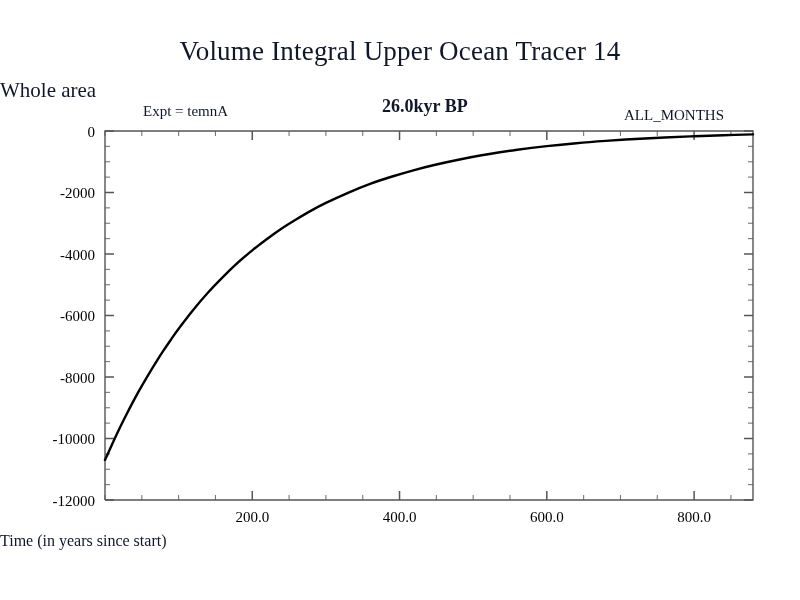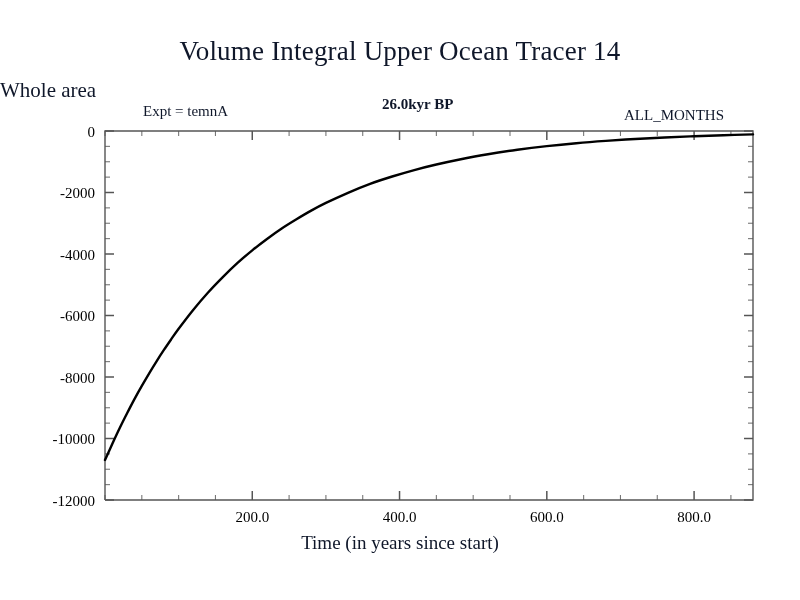--- a/index.html
+++ b/index.html
@@ -34,34 +34,33 @@
   }
   #expt-label {
     top: 103px;
     left: 117px;
     font-size: 15px;
     margin-left: 26px;
   }
   #period-label {
     top: 96px;
     left: 382px;
-    font-size: 15px;
+    font-size: 18px;
     font-weight: bold;
   }
   #months-label {
     top: 107px;
     left: 624px;
     font-size: 15px;
   }
   #xlabel {
     top: 532px;
     left: 0;
     width: 800px;
-    text-align: center;
-    font-size: 19px;
+    font-size: 16px;
   }
   #plot-svg {
     position: absolute;
     top: 0;
     left: 0;
   }
   .tick-text {
     font-family: "Liberation Serif", "DejaVu Serif", serif;
     font-size: 15px;
     fill: #000000;

